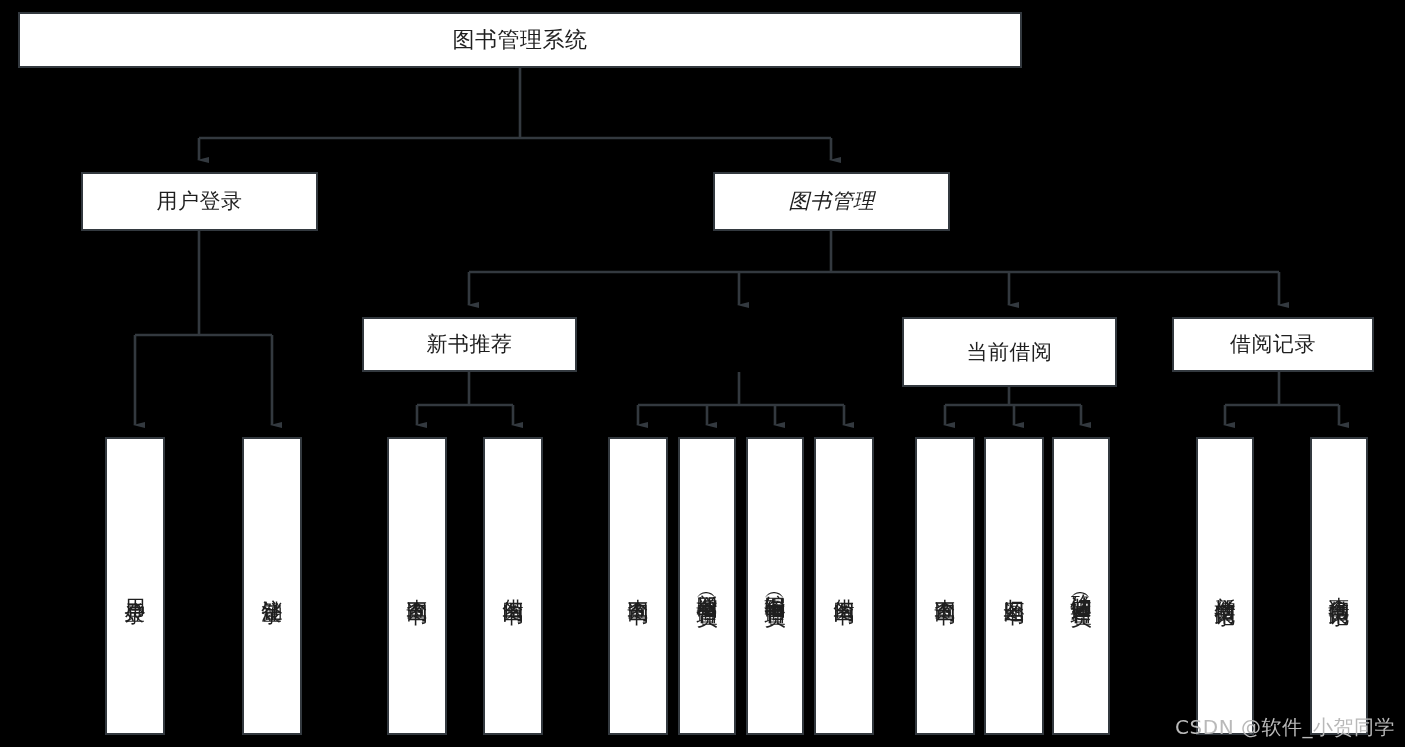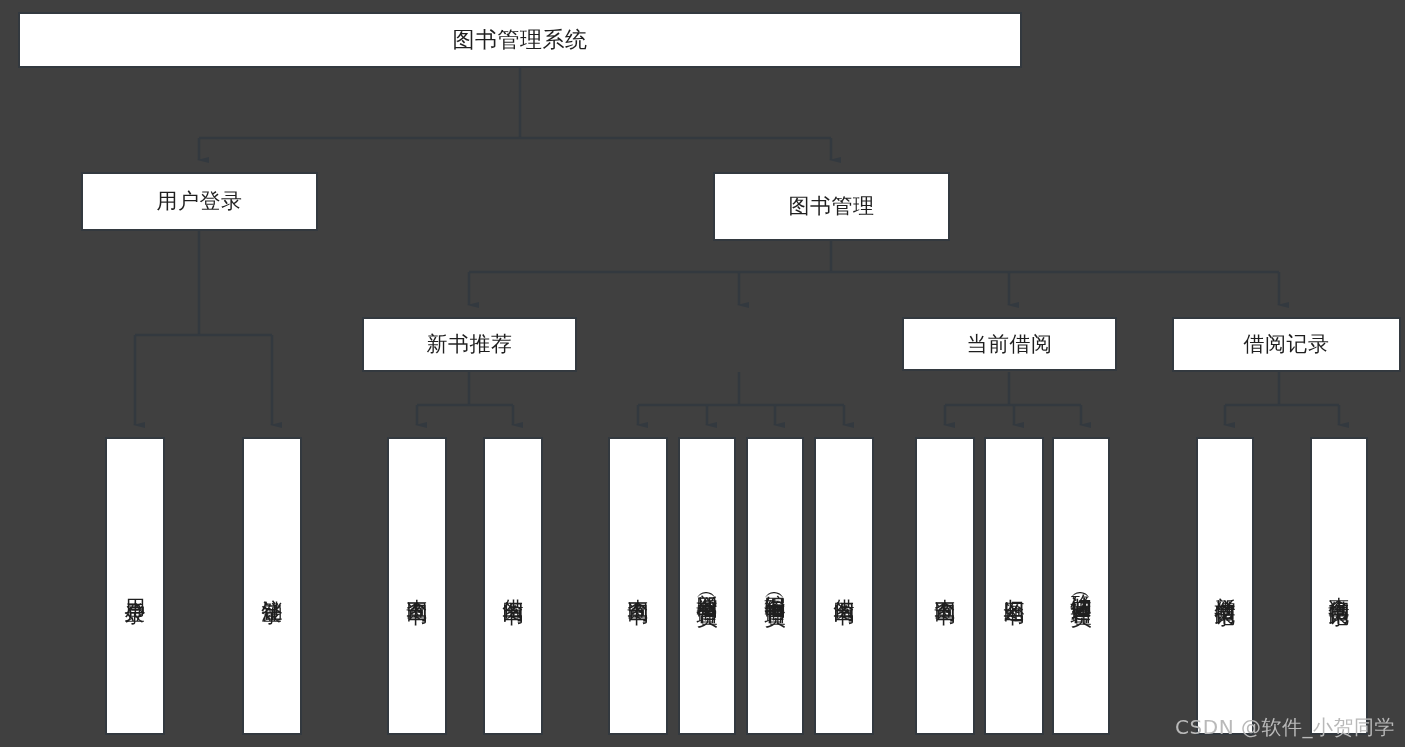--- a/index.html
+++ b/index.html
@@ -4,21 +4,21 @@
 <style>
   html,body{margin:0;padding:0;background:#ffffff;}
   body{
     font-family:"DejaVu Sans","Liberation Sans",sans-serif;
     color:#1a1a1a;
   }
   #stage{
     position:relative;
     width:1405px;
     height:747px;
-    background:#404040;
+    background:#000000;
     overflow:hidden;
   }
   #edges{
     position:absolute;
     left:0;top:0;
     width:1405px;height:747px;
     pointer-events:none;
   }
   .node{
     position:absolute;
@@ -125,31 +125,31 @@
     </g>
   </svg>
 
   <div class="node root" style="left:18px;top:12px;width:1004px;height:56px;">
     <span class="label">图书管理系统</span>
   </div>
 
   <div class="node" style="left:81px;top:172px;width:237px;height:59px;">
     <span class="label">用户登录</span>
   </div>
-  <div class="node" style="left:713px;top:172px;width:237px;height:69px;">
+  <div class="node" style="left:713px;top:172px;width:237px;height:59px;font-style:italic;">
     <span class="label">图书管理</span>
   </div>
 
   <div class="node" style="left:362px;top:317px;width:215px;height:55px;justify-content:center;">
     <span class="label">新书推荐</span>
   </div>
-  <div class="node" style="left:902px;top:317px;width:215px;height:54px;text-align:right;">
+  <div class="node" style="left:902px;top:317px;width:215px;height:70px;text-align:right;">
     <span class="label">当前借阅</span>
   </div>
-  <div class="node" style="left:1172px;top:317px;width:229px;height:55px;">
+  <div class="node" style="left:1172px;top:317px;width:202px;height:55px;">
     <span class="label">借阅记录</span>
   </div>
 
   <div class="leaf" style="left:105px;top:437px;width:60px;height:298px;">
     <span class="label">用户登录</span>
   </div>
   <div class="leaf" style="left:242px;top:437px;width:60px;height:298px;">
     <span class="label">注销登录</span>
   </div>
   <div class="leaf" style="left:387px;top:437px;width:60px;height:298px;">

